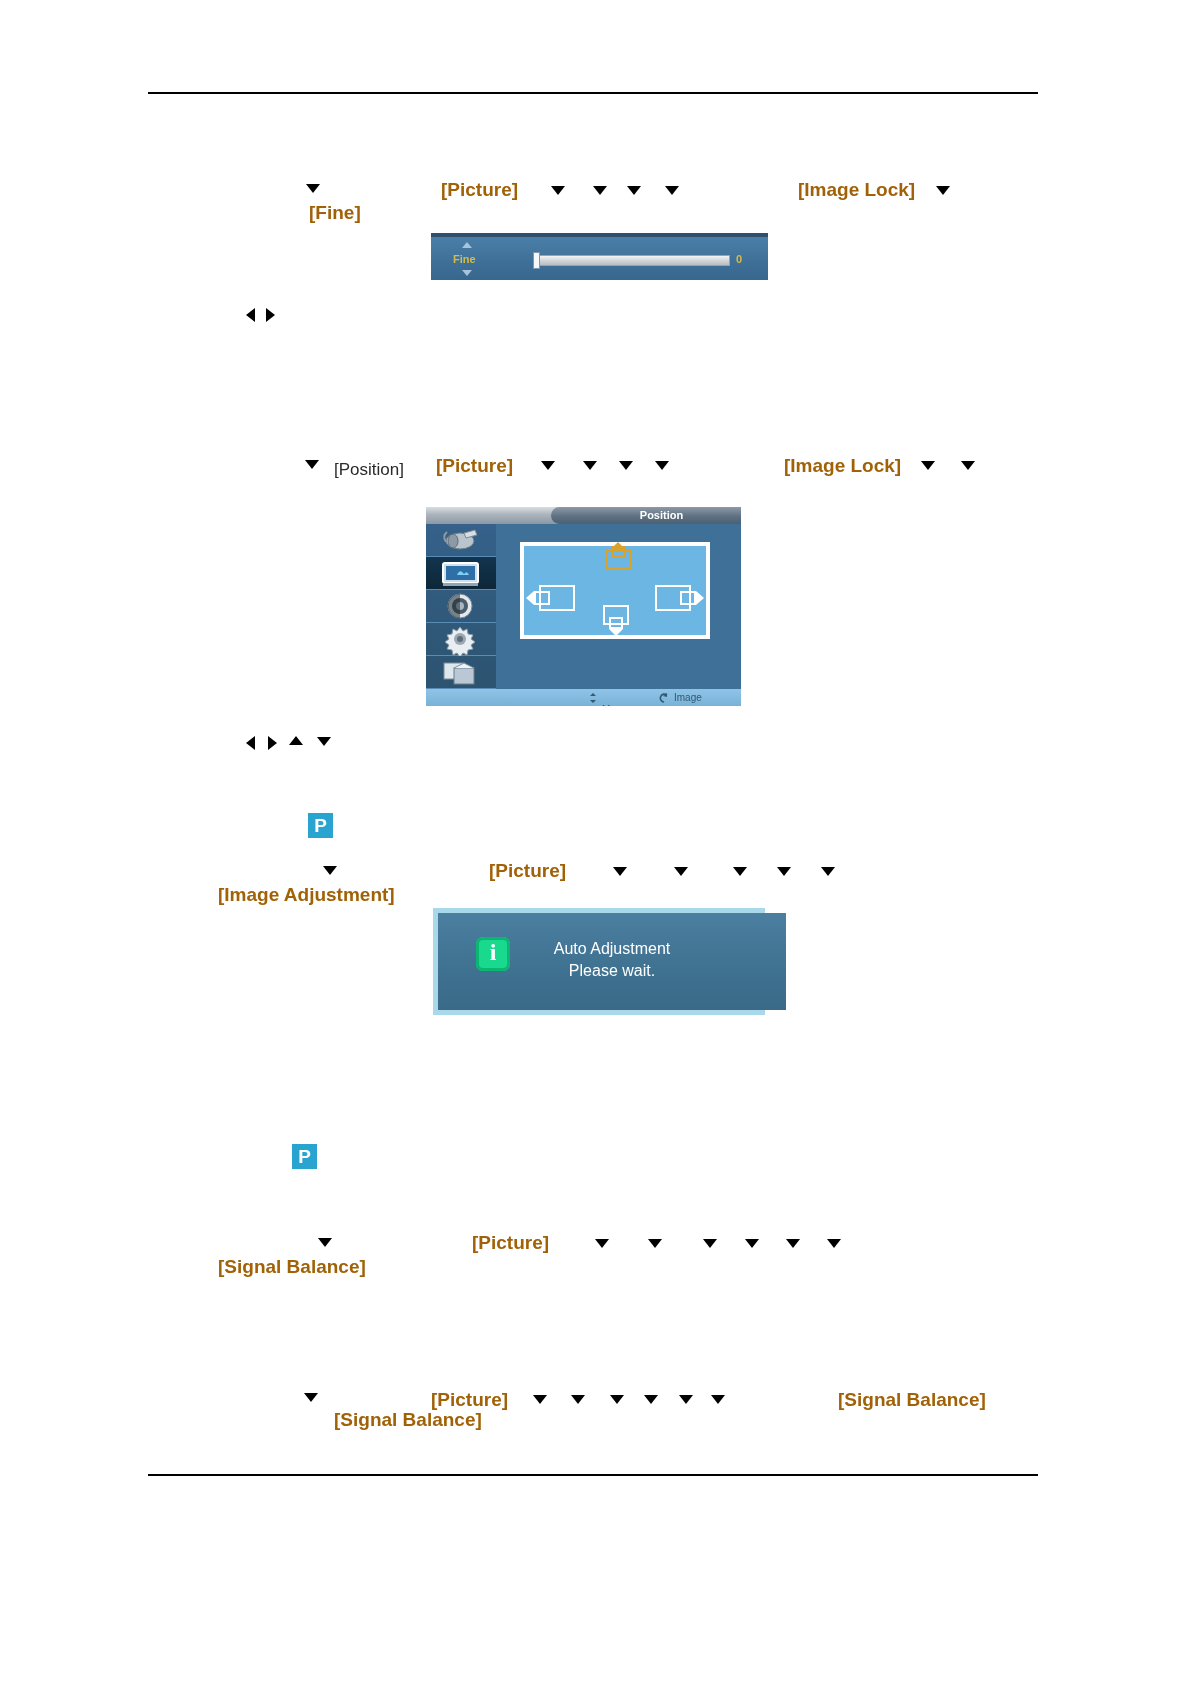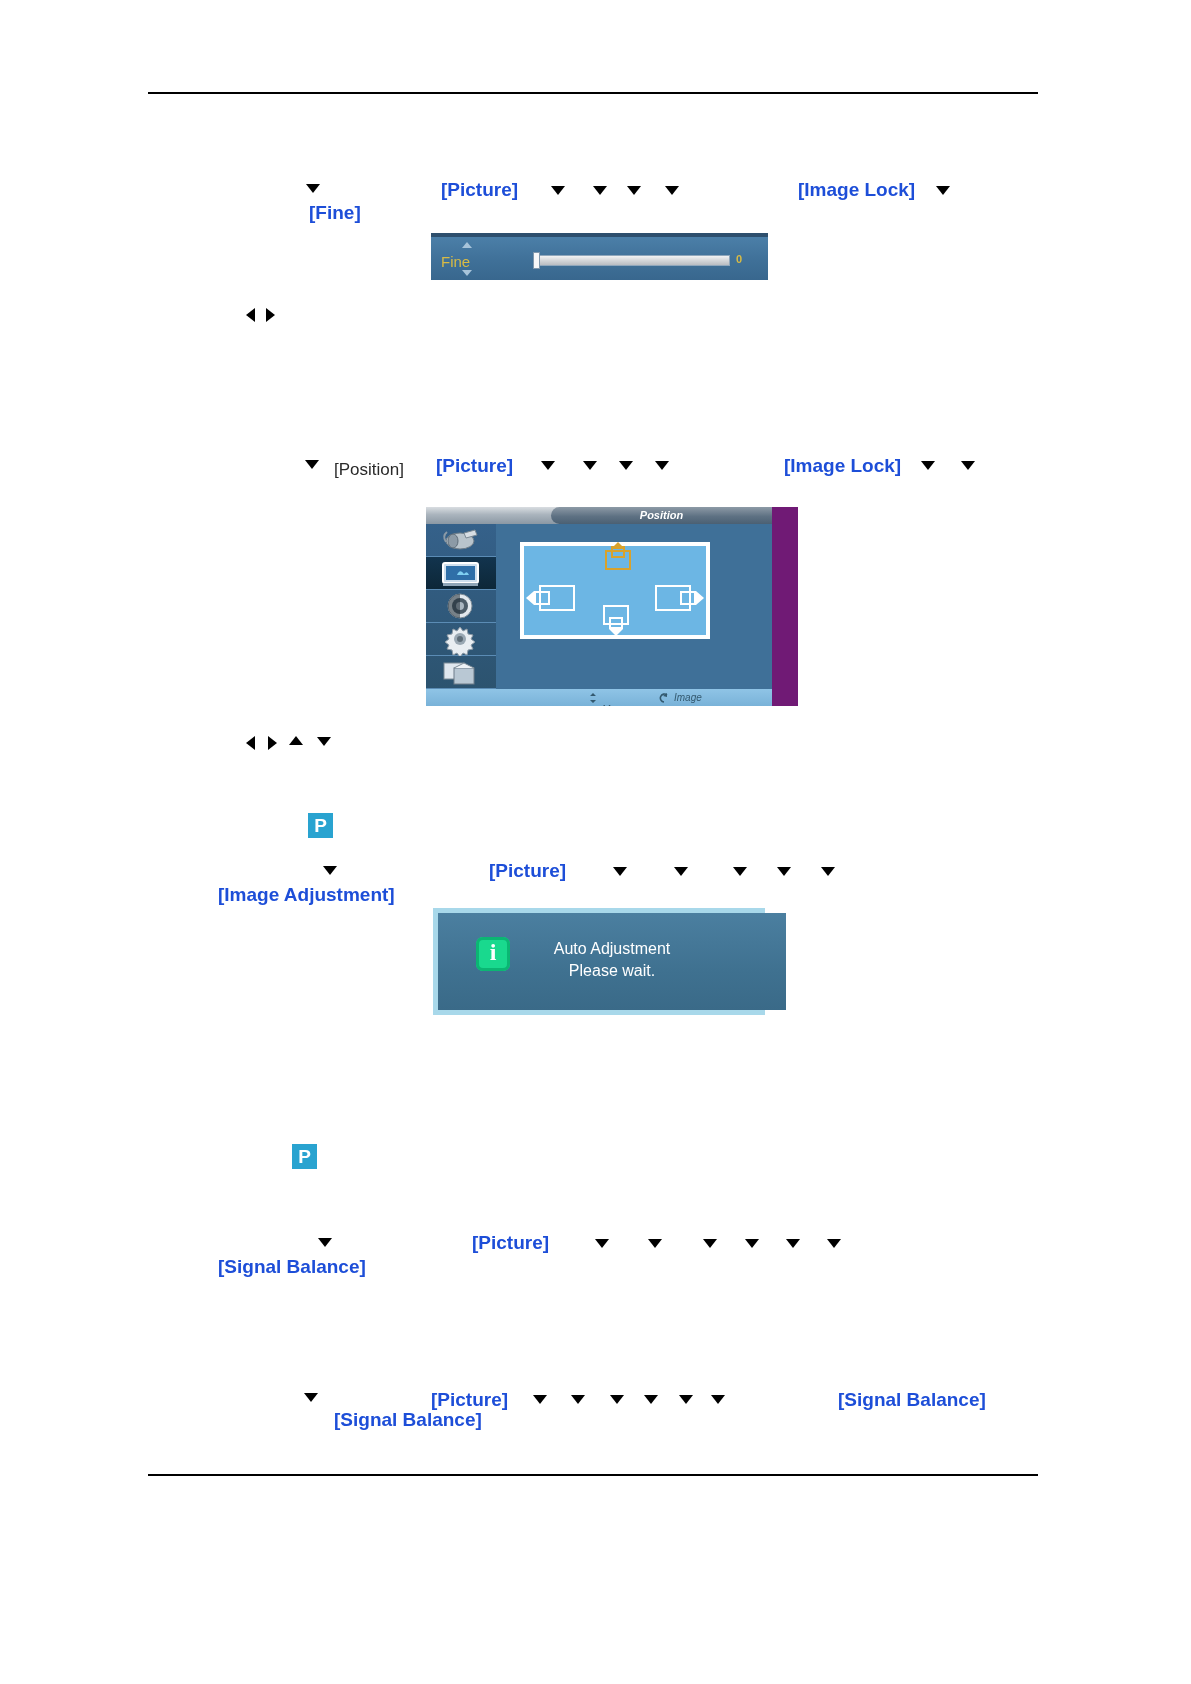--- a/index.html
+++ b/index.html
@@ -9,21 +9,21 @@
     position:relative;overflow:hidden;
   }
   .page{position:absolute;inset:0;}
 
   
   .rule{position:absolute;left:148px;width:890px;height:2px;background:#000;}
   .rule.top{top:92px;}
   .rule.bottom{top:1474px;}
 
   
-  .t{position:absolute;white-space:nowrap;color:#1d4ed8;}
+  .t{position:absolute;white-space:nowrap;color:#a16207;}
   .lbl-bold{font-weight:bold;font-size:19px;letter-spacing:0px;}
   .lbl-reg{font-weight:normal;font-size:17px;color:#2a2a2a;}
 
   
   .tri{position:absolute;width:0;height:0;
        border-left:7px solid transparent;border-right:7px solid transparent;
        border-top:9px solid #000;}
   
   .tri-l{position:absolute;width:0;height:0;
        border-top:7px solid transparent;border-bottom:7px solid transparent;
@@ -37,38 +37,38 @@
 
   
   .pbadge{position:absolute;width:25px;height:25px;background:#29a3d0;
     color:#fff;font-weight:bold;font-size:19px;line-height:25px;text-align:center;
     font-family:"Liberation Sans", sans-serif;}
 
   
   .osd-fine{position:absolute;left:431px;top:233px;width:337px;height:47px;
     background:linear-gradient(180deg,#4b7fa8 0%,#3f7098 55%,#38678e 100%);
     border-top:4px solid #2e4f6d;box-sizing:border-box;}
-  .osd-fine .fine-lbl{position:absolute;left:10px;top:16px;color:#d8bb45;
-    font-size:15px;font-weight:normal;}
+  .osd-fine .fine-lbl{position:absolute;left:22px;top:16px;color:#d8bb45;
+    font-size:11px;font-weight:bold;}
   .osd-fine .spin-up{position:absolute;left:31px;top:5px;width:0;height:0;
     border-left:5px solid transparent;border-right:5px solid transparent;
     border-bottom:6px solid #a8c4da;}
   .osd-fine .spin-dn{position:absolute;left:31px;top:33px;width:0;height:0;
     border-left:5px solid transparent;border-right:5px solid transparent;
     border-top:6px solid #a8c4da;}
   .osd-fine .track{position:absolute;left:103px;top:18px;width:196px;height:11px;
     background:linear-gradient(180deg,#f2f3f4 0%,#d3d6d9 50%,#b9bdc2 100%);
     border:1px solid #8fa7bc;box-sizing:border-box;}
   .osd-fine .knob{position:absolute;left:102px;top:15px;width:7px;height:17px;
     background:#f7f8f9;border:1px solid #7f97ac;box-sizing:border-box;}
   .osd-fine .val{position:absolute;left:305px;top:16px;color:#d8bb45;font-size:11px;font-weight:bold;}
 
   
-  .osd-pos{position:absolute;left:426px;top:507px;width:372px;height:199px;
-    background:#701a75;overflow:hidden;font-style:italic;}
+  .osd-pos{position:absolute;left:426px;top:507px;width:315px;height:199px;
+    background:#404040;overflow:hidden;}
   .osd-pos .titlebar{position:absolute;left:0;top:0;width:346px;height:17px;
     background:linear-gradient(180deg,#d9dde1 0%,#aab4bd 45%,#8b98a4 100%);}
   .osd-pos .titletab{position:absolute;left:125px;top:0;width:221px;height:17px;
     background:linear-gradient(180deg,#8d9aa6 0%,#5e7183 55%,#4b6073 100%);
     border-top-left-radius:10px;border-bottom-left-radius:10px;
     color:#ffffff;font-size:11px;text-align:center;line-height:17px;font-weight:bold;}
   .osd-pos .sidebar{position:absolute;left:0;top:17px;width:70px;height:165px;
     background:linear-gradient(180deg,#35618a 0%,#2c536f 100%);}
   .osd-pos .sideitem{position:relative;width:70px;height:33px;
     border-bottom:1px solid #5b8cb5;box-sizing:border-box;}

